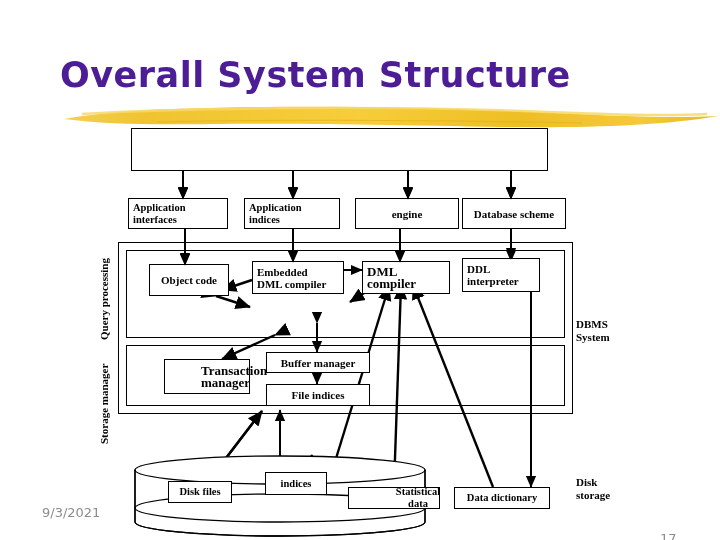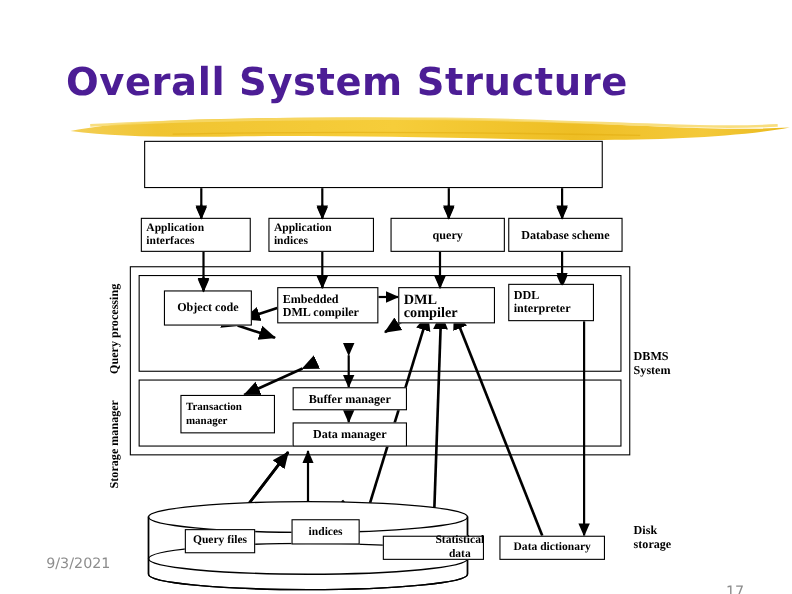--- a/index.html
+++ b/index.html
@@ -186,21 +186,21 @@
   </div>
 
   <div class="box boxlayer" style="left:244px;top:198px;width:96px;height:31px;font-size:10.5px;">
     <span class="t">
       <span>Application</span><br>
       <span>indices</span>
     </span>
   </div>
 
   <div class="box boxlayer ctr" style="left:355px;top:198px;width:104px;height:31px;font-size:11px;">
-    <span class="t">query</span>
+    <span class="t">engine</span>
   </div>
 
   <div class="box boxlayer ctr" style="left:462px;top:198px;width:104px;height:31px;font-size:11px;">
     <span class="t">Database scheme</span>
   </div>
 
   <div class="box boxlayer ctr" style="left:149px;top:264px;width:80px;height:32px;font-size:11px;justify-content:center;">
     <span class="t">Object code</span>
   </div>
 
@@ -219,37 +219,37 @@
   </div>
 
   <div class="box boxlayer" style="left:462px;top:258px;width:78px;height:34px;font-size:11px;">
     <span class="t">
       <span>DDL</span><br>
       <span>interpreter</span>
     </span>
   </div>
 
 
-  <div class="box boxlayer" style="left:164px;top:359px;width:86px;height:35px;font-size:10px;">
+  <div class="box boxlayer" style="left:164px;top:359px;width:86px;height:35px;font-size:13px;padding-left:32px;">
     <span class="t">
       <span>Transaction</span><br>
       <span>manager</span>
     </span>
   </div>
 
   <div class="box boxlayer ctr" style="left:266px;top:352px;width:104px;height:21px;font-size:11px;">
     <span class="t">Buffer manager</span>
   </div>
 
   <div class="box boxlayer ctr" style="left:266px;top:384px;width:104px;height:22px;font-size:11px;">
-    <span class="t">Data manager</span>
+    <span class="t">File indices</span>
   </div>
 
   <div class="box boxlayer ctr" style="left:168px;top:481px;width:64px;height:22px;font-size:10.5px;">
-    <span class="t">Query files</span>
+    <span class="t">Disk files</span>
   </div>
 
   <div class="box boxlayer ctr" style="left:265px;top:472px;width:62px;height:23px;font-size:10.5px;">
     <span class="t">indices</span>
   </div>
 
   <div class="box boxlayer ctr" style="left:348px;top:487px;width:92px;height:22px;font-size:10.5px;padding-left:48px;">
     <span class="t">Statistical data</span>
   </div>
 

